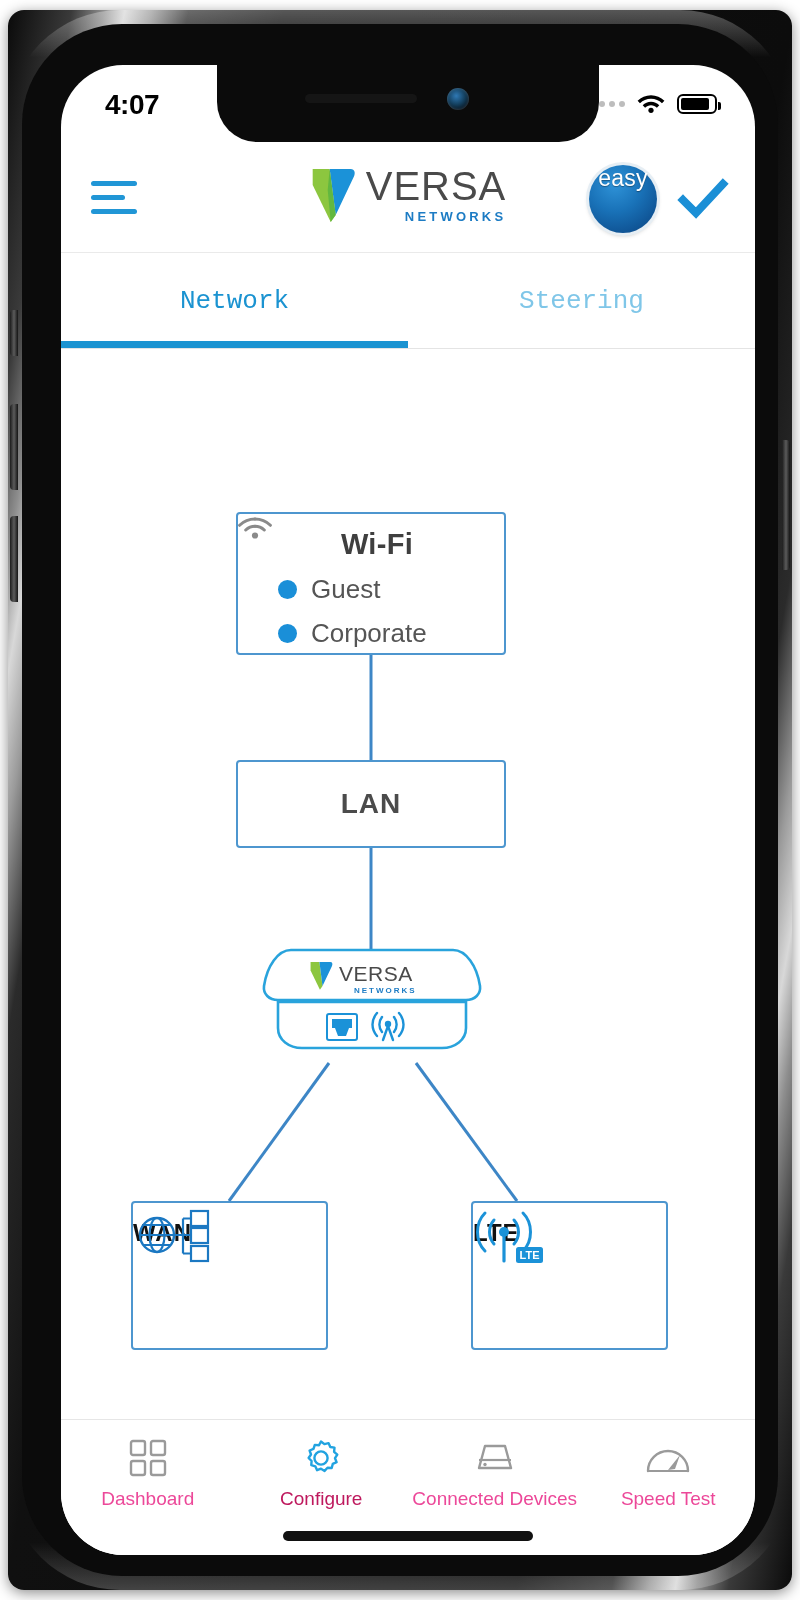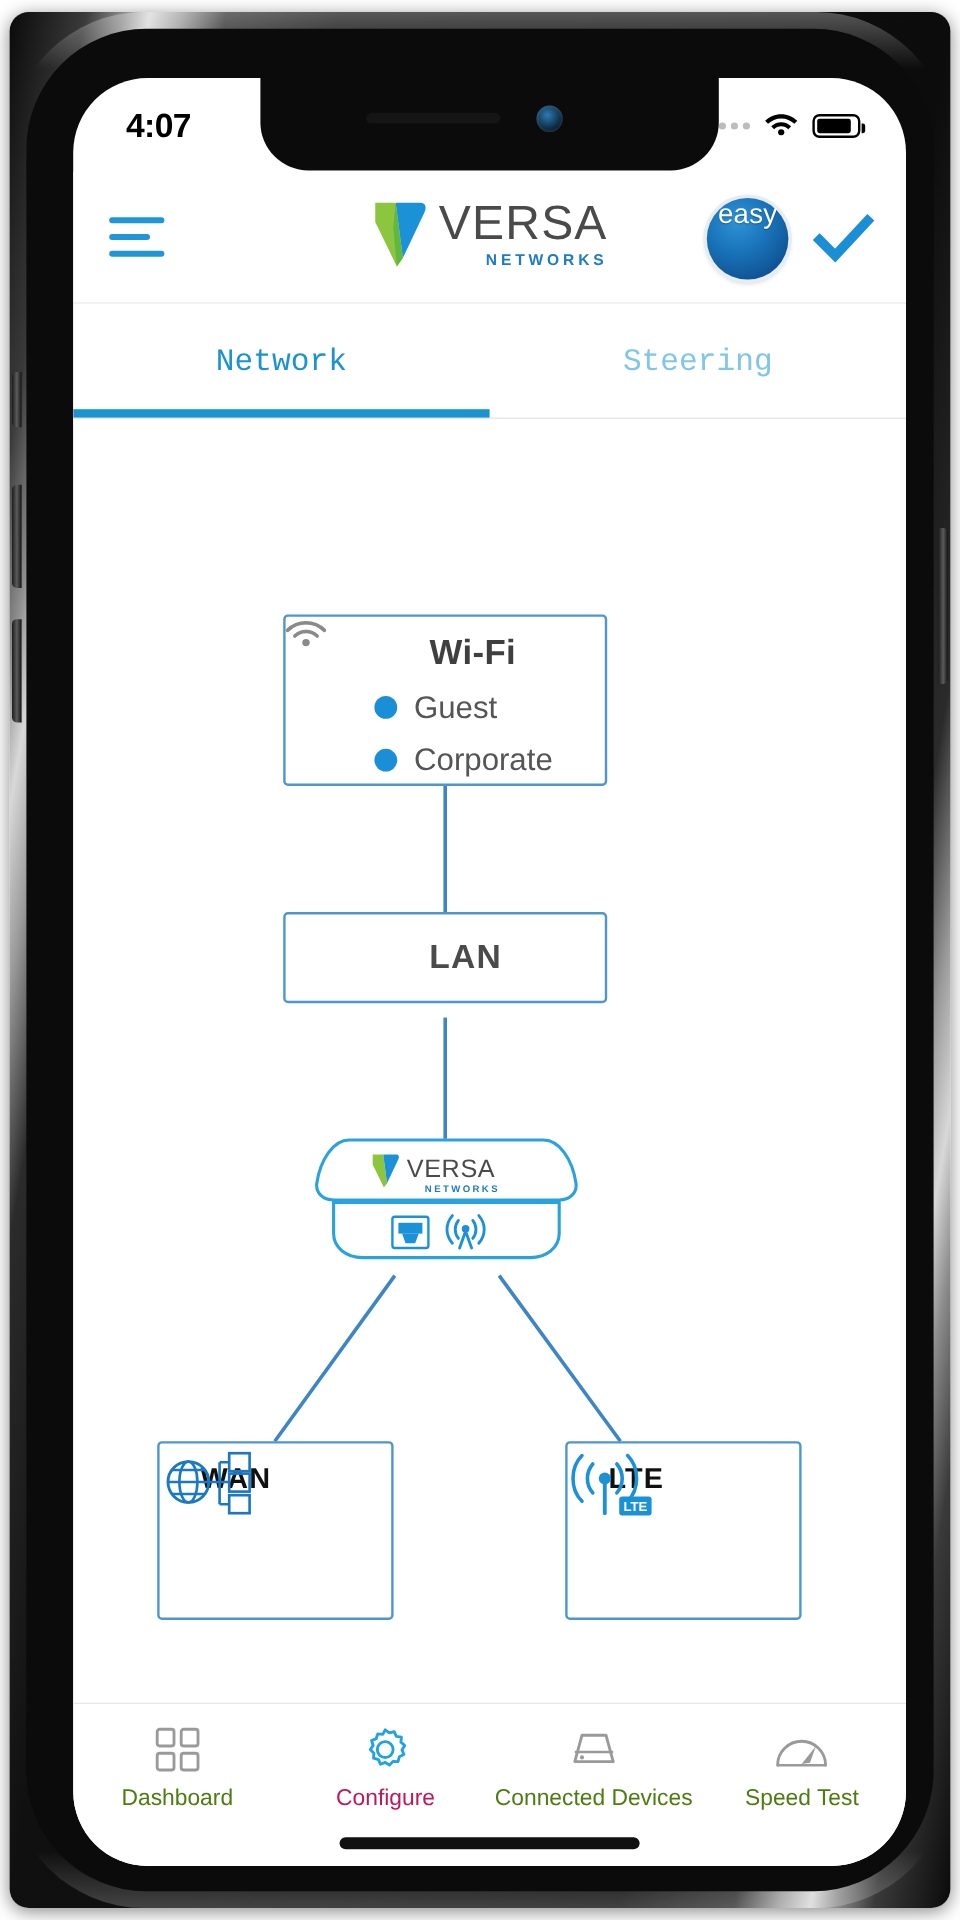--- a/index.html
+++ b/index.html
@@ -171,35 +171,34 @@
     position:absolute; left:0; top:284px; width:694px; height:1070px;
     background:#fff; overflow:hidden;
   }
   .diagram svg { position:absolute; left:0; top:0; }
 
   .node {
     position:absolute;
     border:2px solid #4d96cf;
     border-radius:4px;
     background:#fff;
-    padding-left:34px;
   }
   
   .n-wifi { left:175px; top:163px; width:270px; height:143px; }
   .wifi-head {
     display:flex; align-items:center; justify-content:center; gap:12px;
     margin-top:14px;
   }
   .wifi-title { font-size:29px; font-weight:700; color:#3f3f3f; letter-spacing:0.3px; }
   .ssid-row { display:flex; align-items:center; gap:14px; margin-left:40px; margin-top:13px; }
   .ssid-dot { width:19px; height:19px; border-radius:50%; background:#1a8fd8; flex:0 0 auto; }
   .ssid-label { font-size:26px; color:#555; }
 
   
-  .n-lan { left:175px; top:411px; width:270px; height:76px; display:flex; align-items:center; justify-content:center; }
+  .n-lan { left:175px; top:411px; width:270px; height:88px; display:flex; align-items:center; justify-content:center; }
   .lan-label { font-size:28px; font-weight:700; color:#4b4b4b; letter-spacing:1px; }
 
   
   .n-wan { left:70px; top:852px; width:197px; height:149px; }
   .n-lte { left:410px; top:852px; width:197px; height:149px; }
   .edge-title { margin-top:16px; font-size:24px; font-weight:700; color:#111; letter-spacing:1px; }
   .edge-icon { display:flex; align-items:center; justify-content:center; margin-top:14px; }
 
   
   .router { position:absolute; left:200px; top:595px; width:222px; height:118px; }
@@ -208,21 +207,21 @@
   .bottomnav {
     position:absolute; left:0; bottom:0; width:694px; height:136px;
     border-top:1px solid #e6e6e6; background:#fff;
     display:flex; align-items:flex-start; padding-top:16px;
     z-index: 20;
   }
   .nav-item {
     flex:1; display:flex; flex-direction:column; align-items:center; gap:8px;
     cursor:pointer;
   }
-  .nav-label { font-size:19px; color:#4d7c0f; }
+  .nav-label { font-size:19px; color:#ec4899; }
   .nav-item.active .nav-label { color:#be185d; }
   .nav-ico { height:44px; display:flex; align-items:center; justify-content:center; }
 
   .home-indicator {
     position:absolute; left:50%; transform:translateX(-50%);
     bottom:14px; width:250px; height:10px; border-radius:6px; background:#111;
     z-index:25;
   }
 </style>
 </head>

